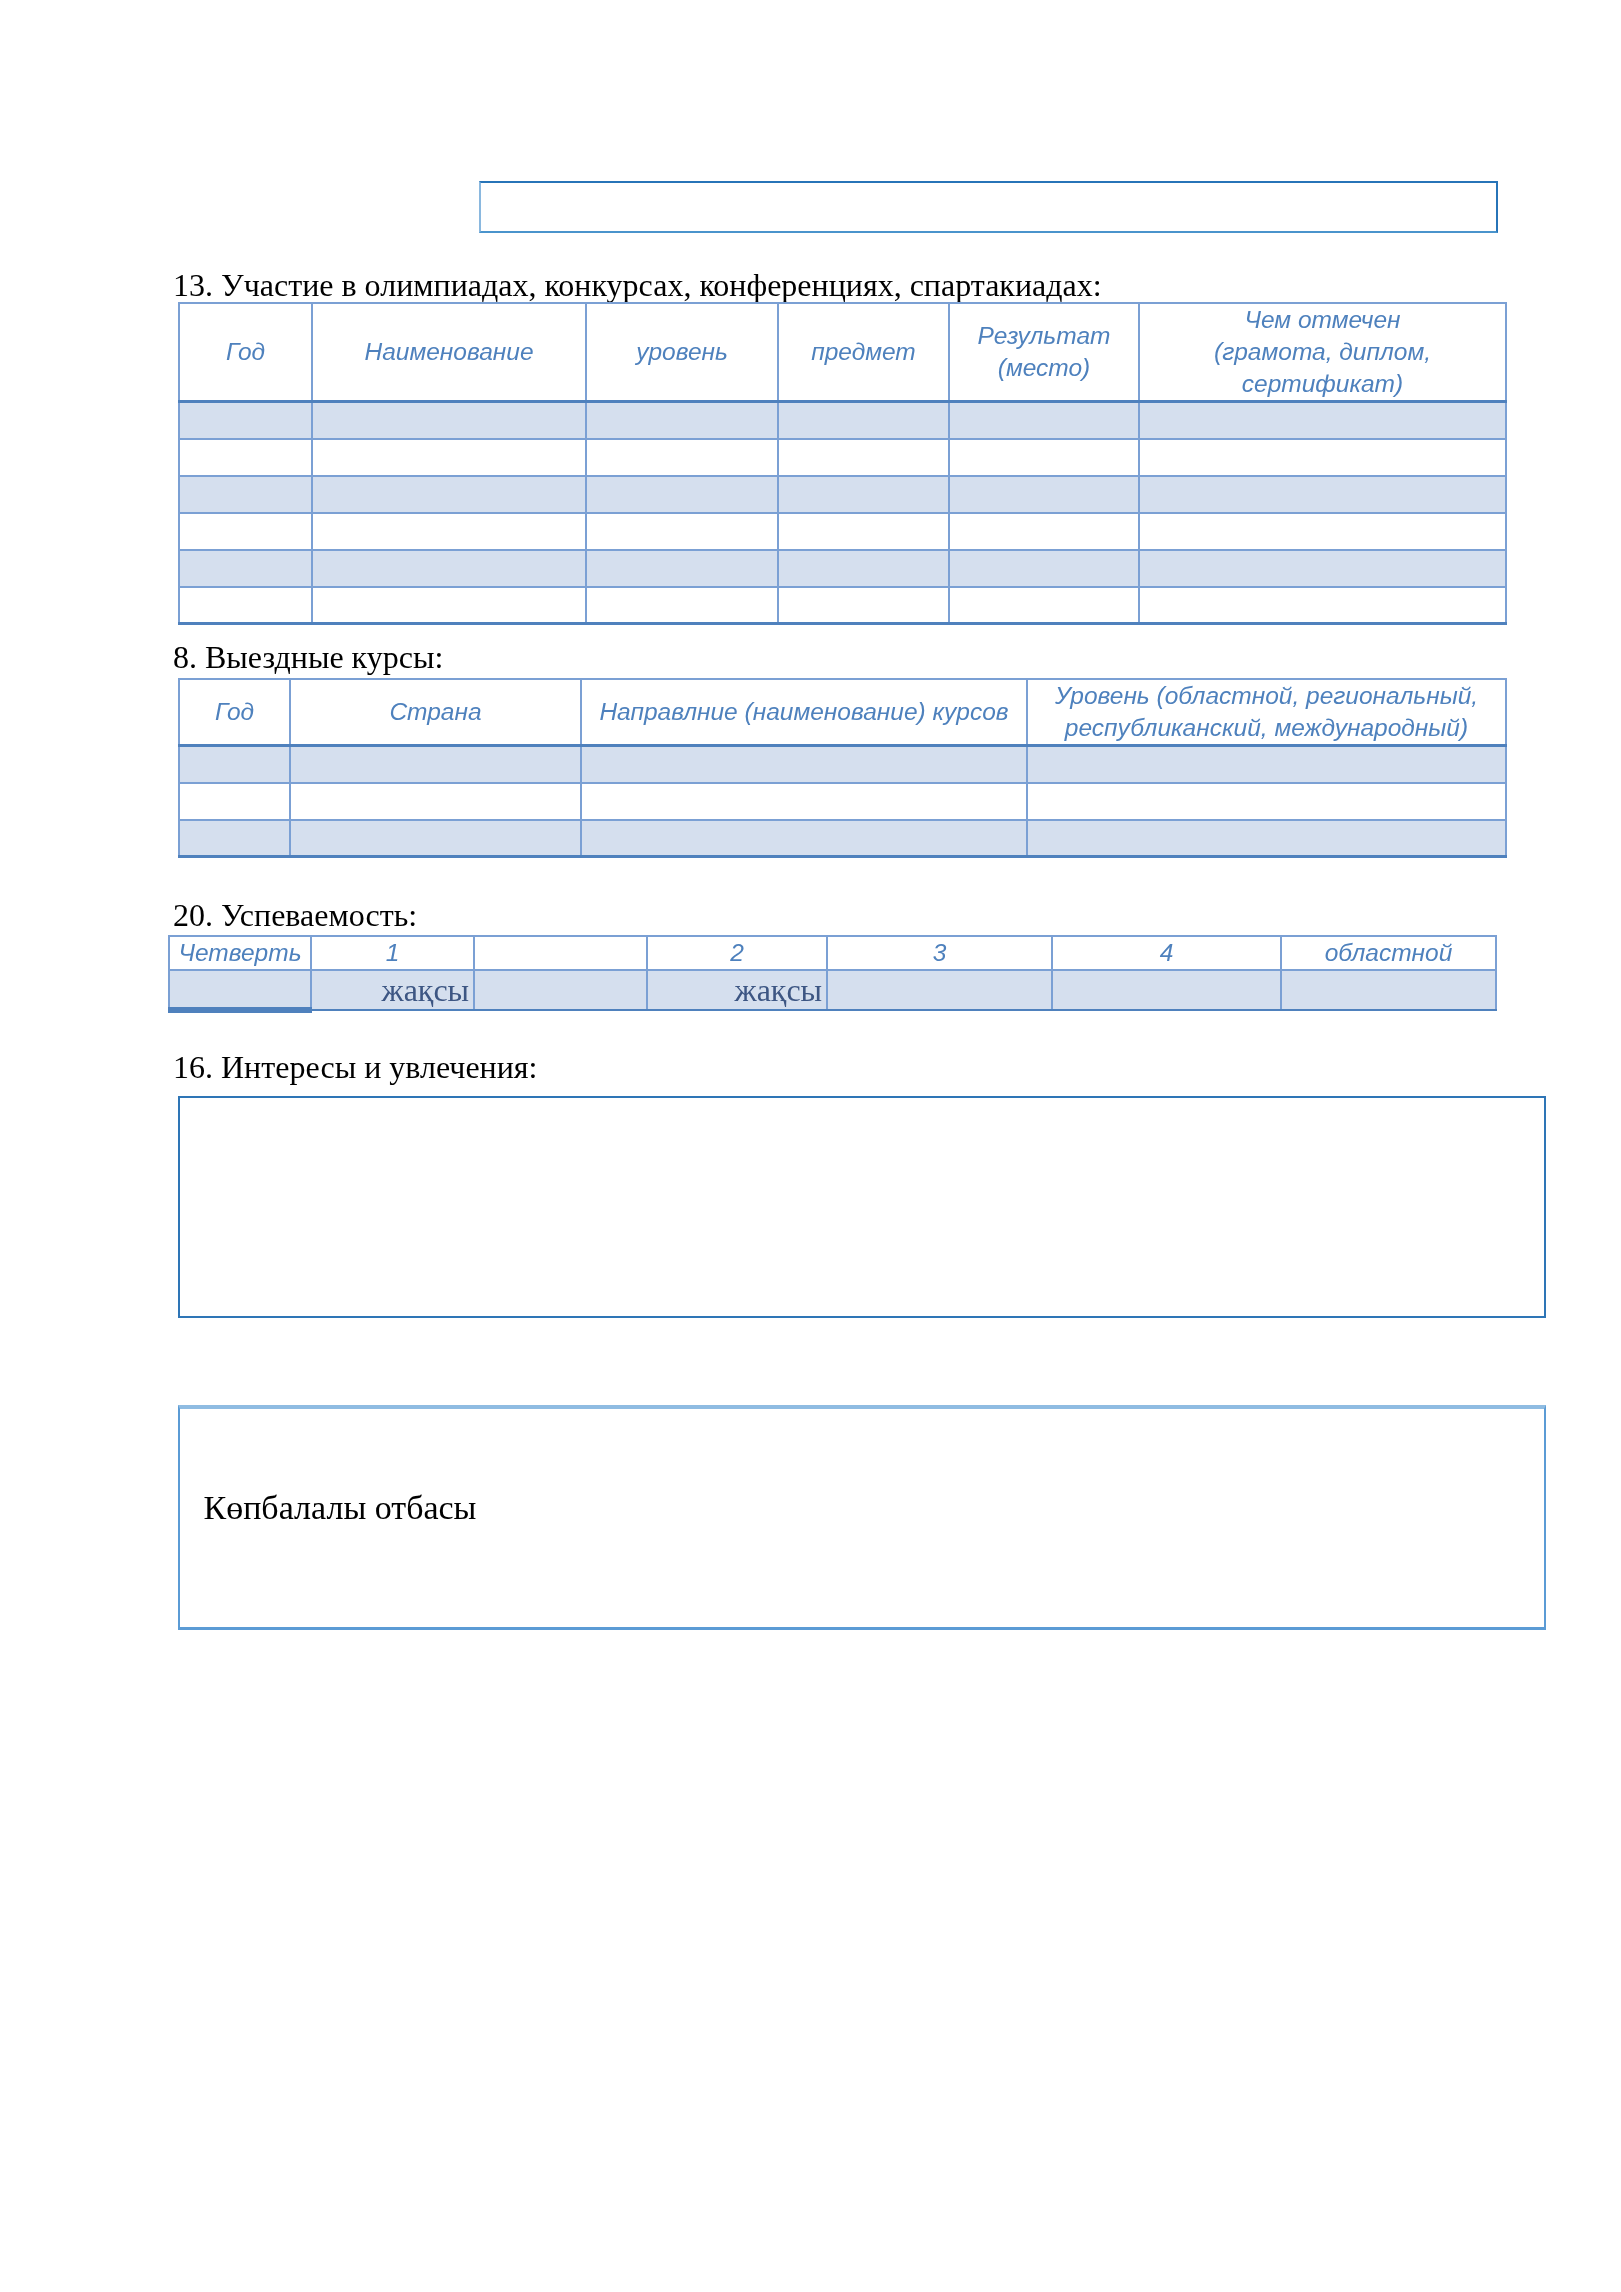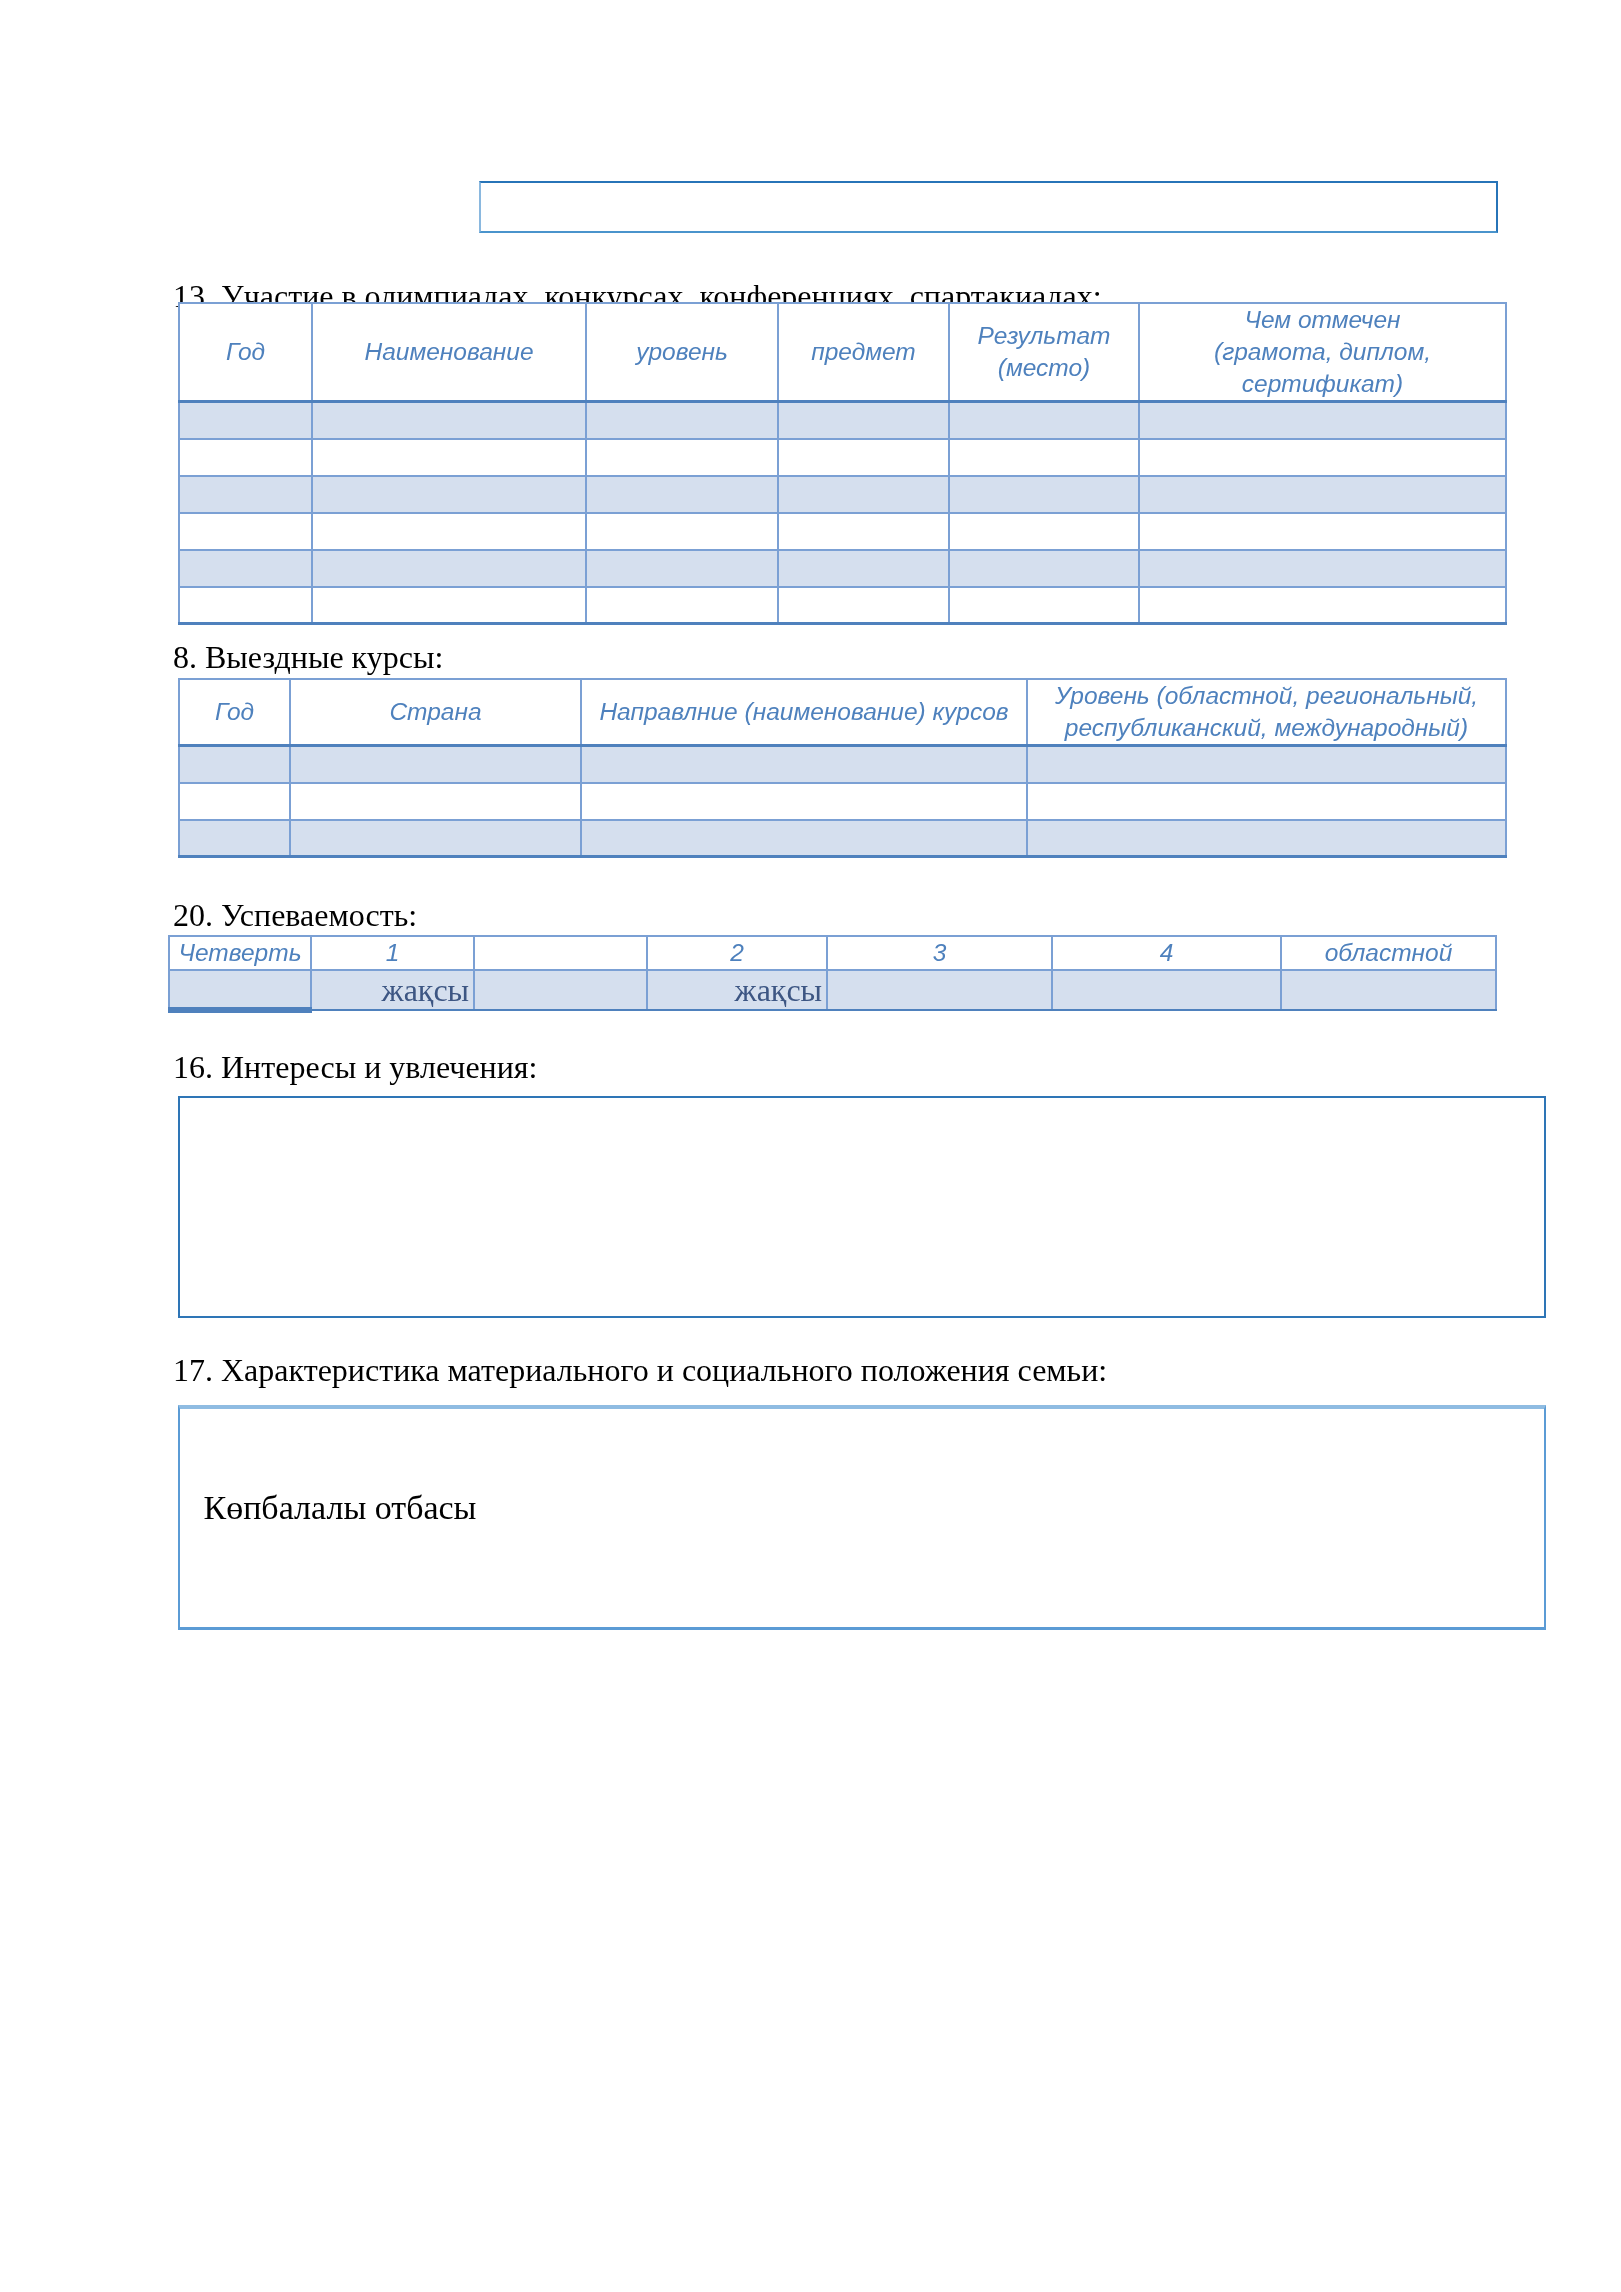--- a/index.html
+++ b/index.html
@@ -64,21 +64,21 @@
     text-align:right; padding-left:11.8px; vertical-align:middle;
   }
 </style>
 </head>
 <body>
 
 <div class="page">
 
   <div class="tbox top"></div>
 
-  <div class="heading" style="top:278px">13. Участие в олимпиадах, конкурсах, конференциях, спартакиадах:</div>
+  <div class="heading" style="top:267px">13. Участие в олимпиадах, конкурсах, конференциях, спартакиадах:</div>
   <table class="doc" style="left:178px; top:302px; width:1327px">
     <colgroup>
       <col style="width:133px">
         <col style="width:274px">
         <col style="width:192px">
       <col style="width:171px">
         <col style="width:190px">
         <col style="width:367px">
     </colgroup>
     <thead>
@@ -214,19 +214,18 @@
         <td></td>
       </tr>
     </tbody>
   </table>
 
   <div class="heading" style="top:1049px">16. Интересы и увлечения:</div>
   <div class="tbox b16">
     <div class="box-text"></div>
   </div>
 
-  <div class="heading" style="top:1352px">17. Характеристика материального и социального положения семьи:</div>
   <div class="tbox b17">
     <div class="box-text">Көпбалалы отбасы</div>
   </div>
 
 </div>
 
 
 </body></html>

